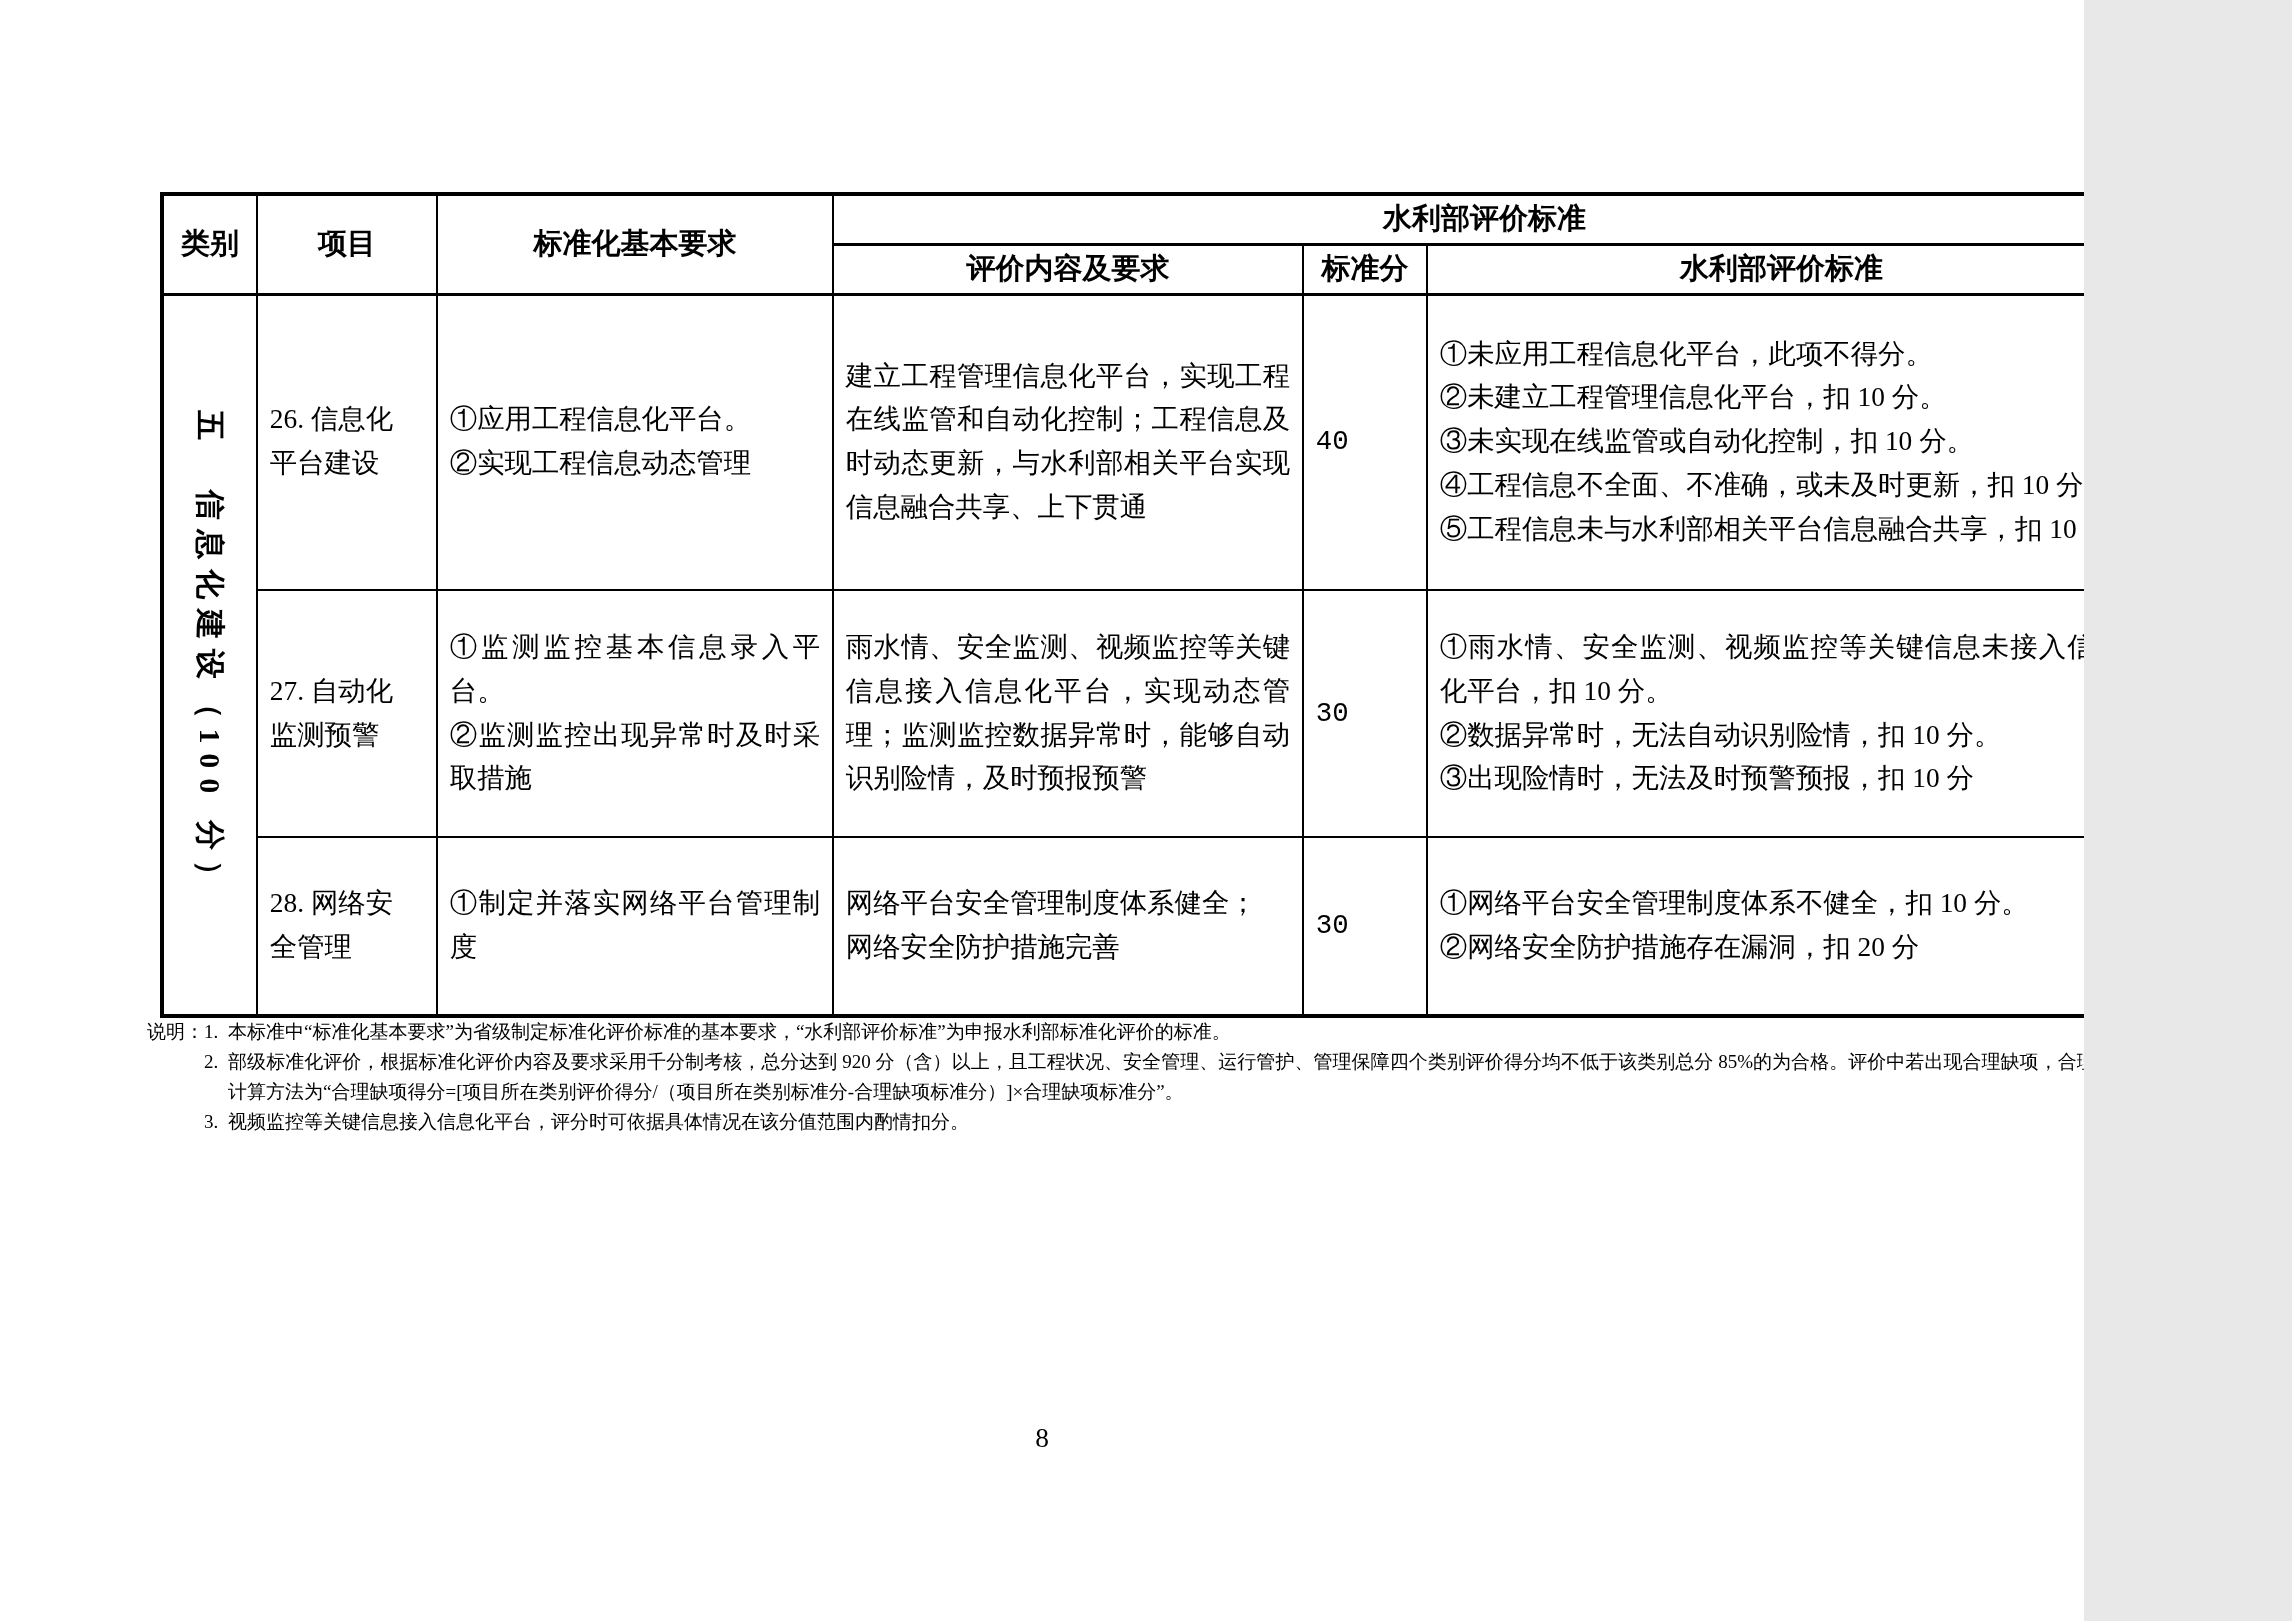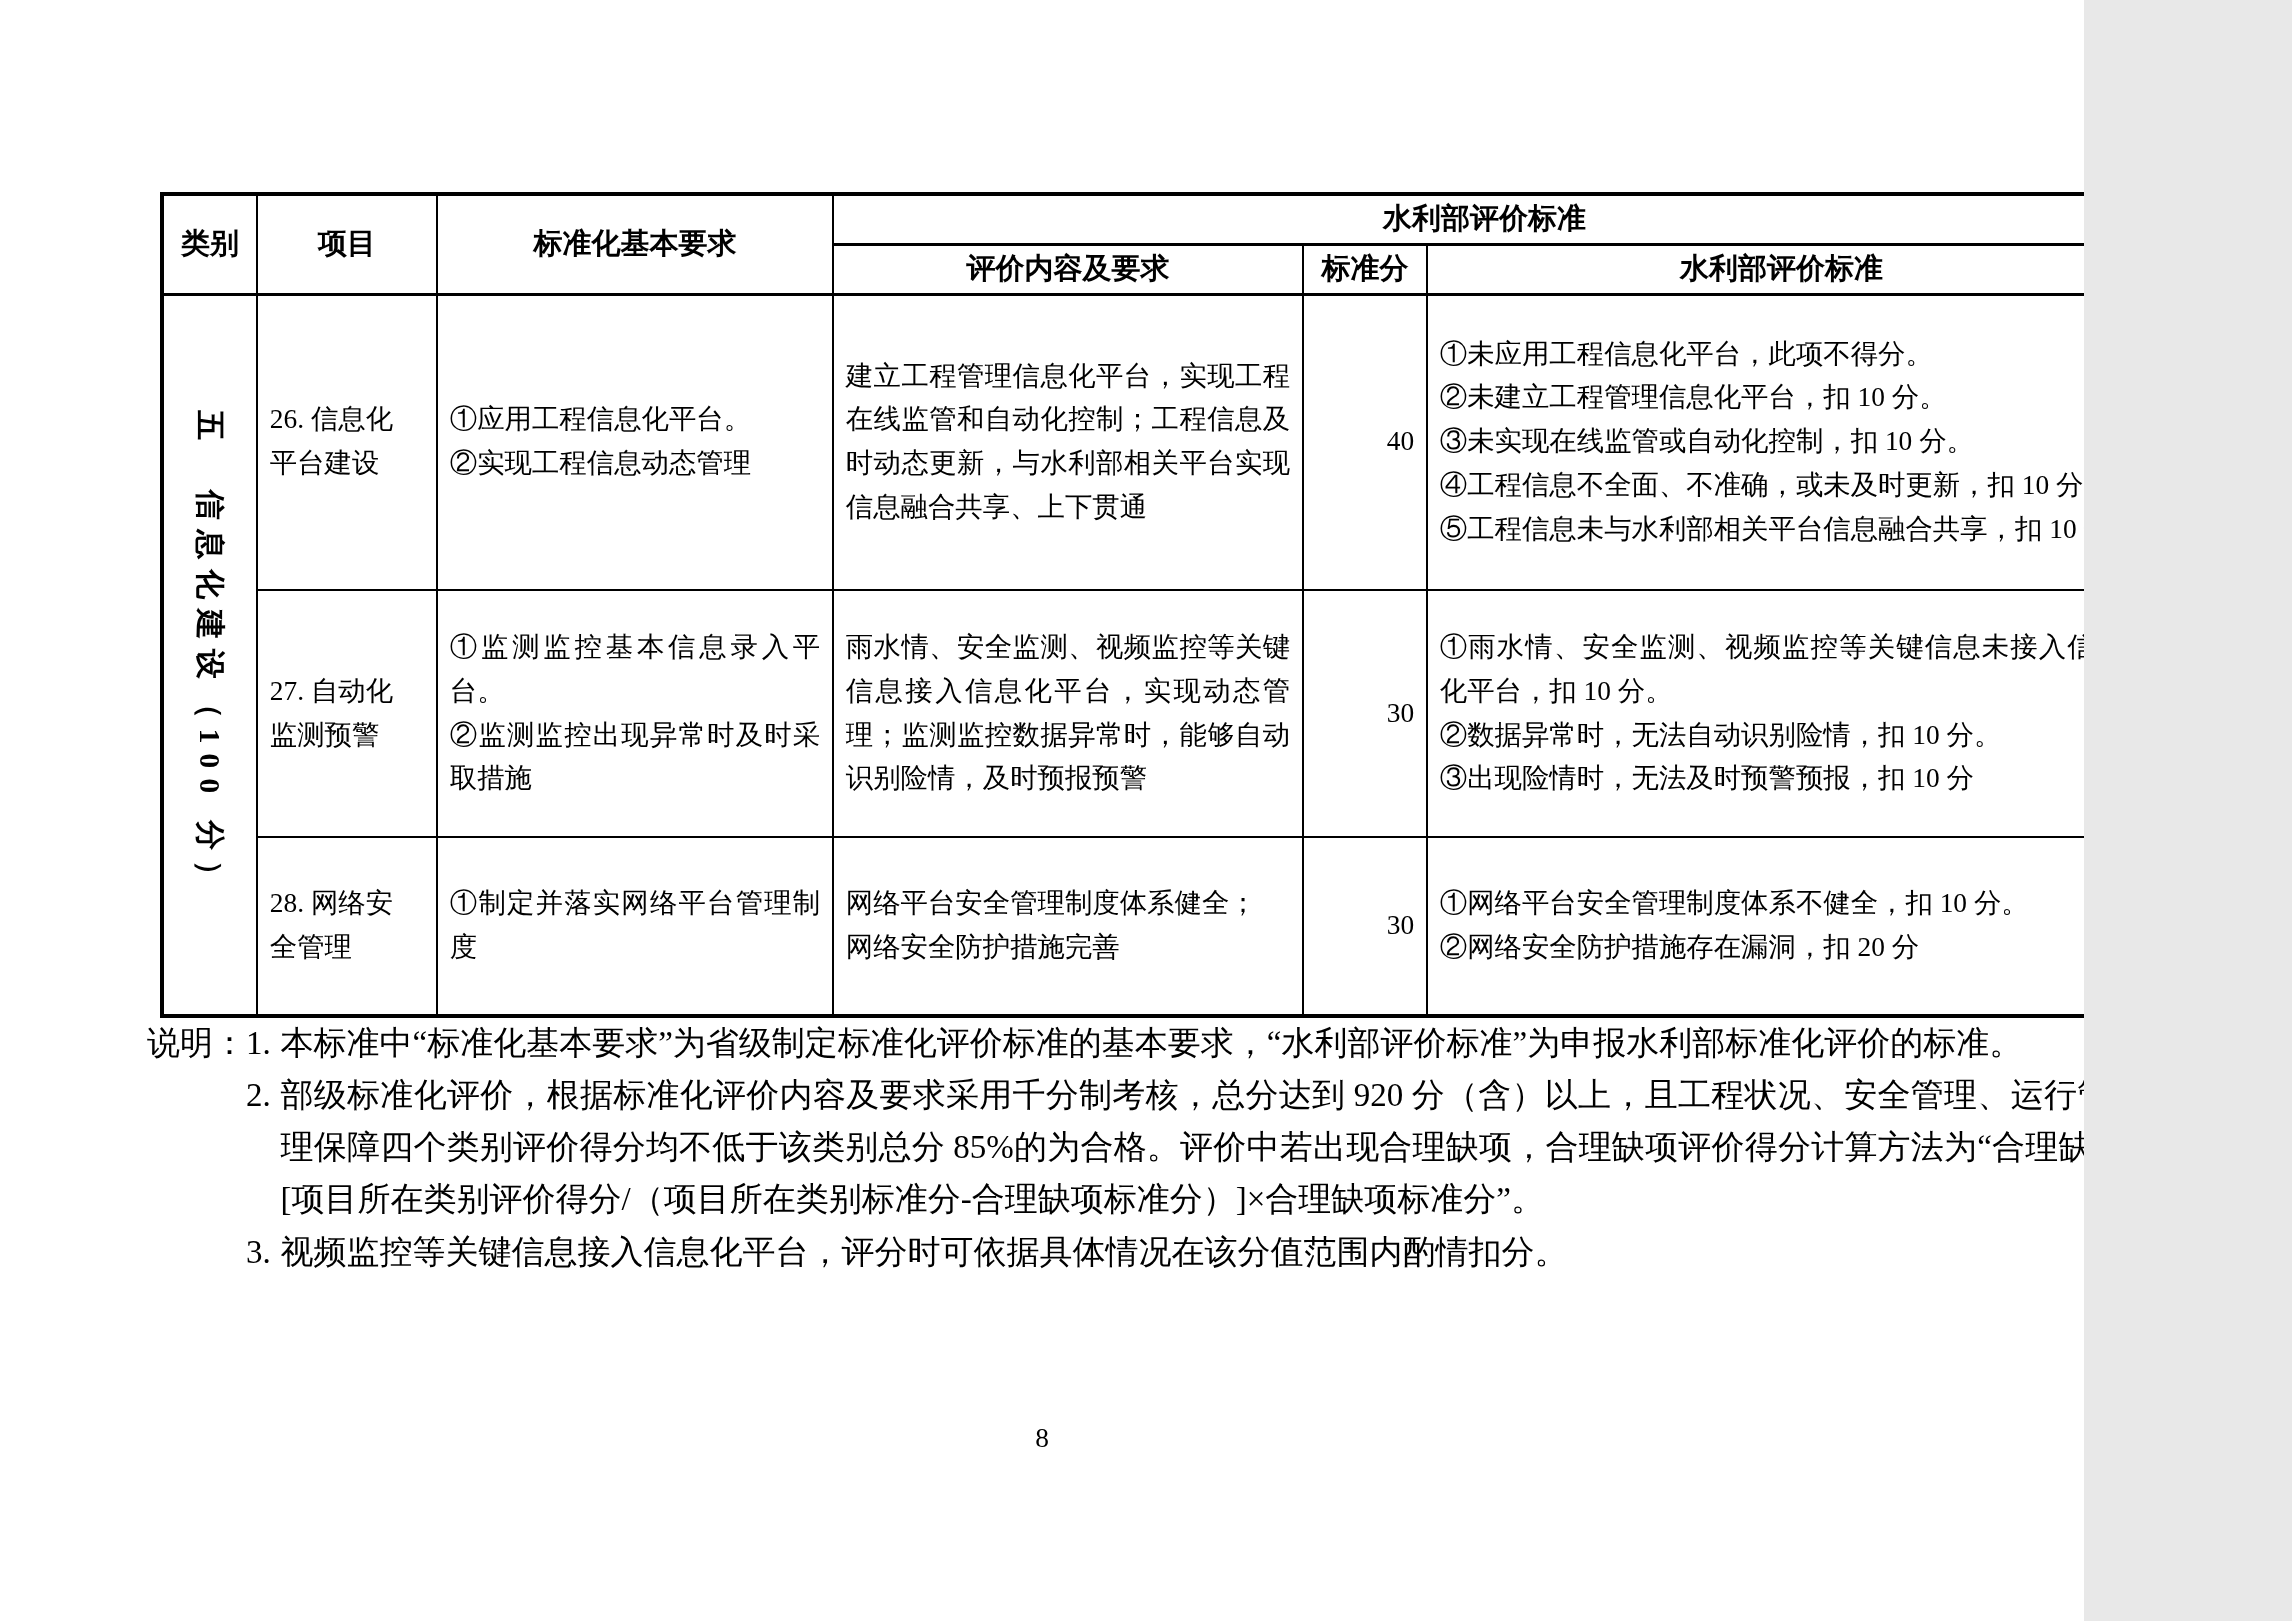--- a/index.html
+++ b/index.html
@@ -33,39 +33,39 @@
   tr.hdr-top th { border-bottom-width: 3.9px; }
   tr.hdr-sub th { border-bottom-width: 3.9px; font-family: Liberation Mono, monospace; }
   td.cell {
     font-size: 27.4px;
     line-height: 1.6;
     white-space: pre-line;
   }
   td.project   { text-align: justify; padding: 3.9px 9.8px 3.9px 13.7px; border-radius: 6px; }
   td.basic     { text-align: justify; padding: 3.9px 13.7px; margin-top: 6px; }
   td.content   { text-align: justify; padding: 3.9px 15.7px; }
-  td.score     { text-align: right; }
+  td.score     { text-align: left; font-family: Liberation Mono, monospace; }
   td.indicator { text-align: justify; padding: 3.9px 15.7px; }
   td.category  { position: relative; padding: 0; }
   .vtext {
     position: absolute;
     top: 50%; left: 50%;
     transform: translate(-50%, -50%) rotate(90deg);
     transform-origin: center center;
     white-space: nowrap;
     font-weight: bold;
     font-size: 30px;
     letter-spacing: 9.8px;
   }
   .notes {
     position: absolute;
     left: 147px;
     top: 1017px;
     width: 2063px;
-    font-size: 33px;
+    font-size: 19px;
     line-height: 1.58;
   }
   .notes-row { display: flex; align-items: flex-start; }
   .notes-label { flex: 0 0 auto; white-space: nowrap; }
   .notes-items { flex: 1 1 auto; }
   .note-item { display: flex; align-items: flex-start; }
   .note-num { flex: 0 0 auto; padding-right: 9.8px; }
   .note-text { flex: 1 1 auto; text-align: justify; }
   .pagenum {
     position: absolute;

